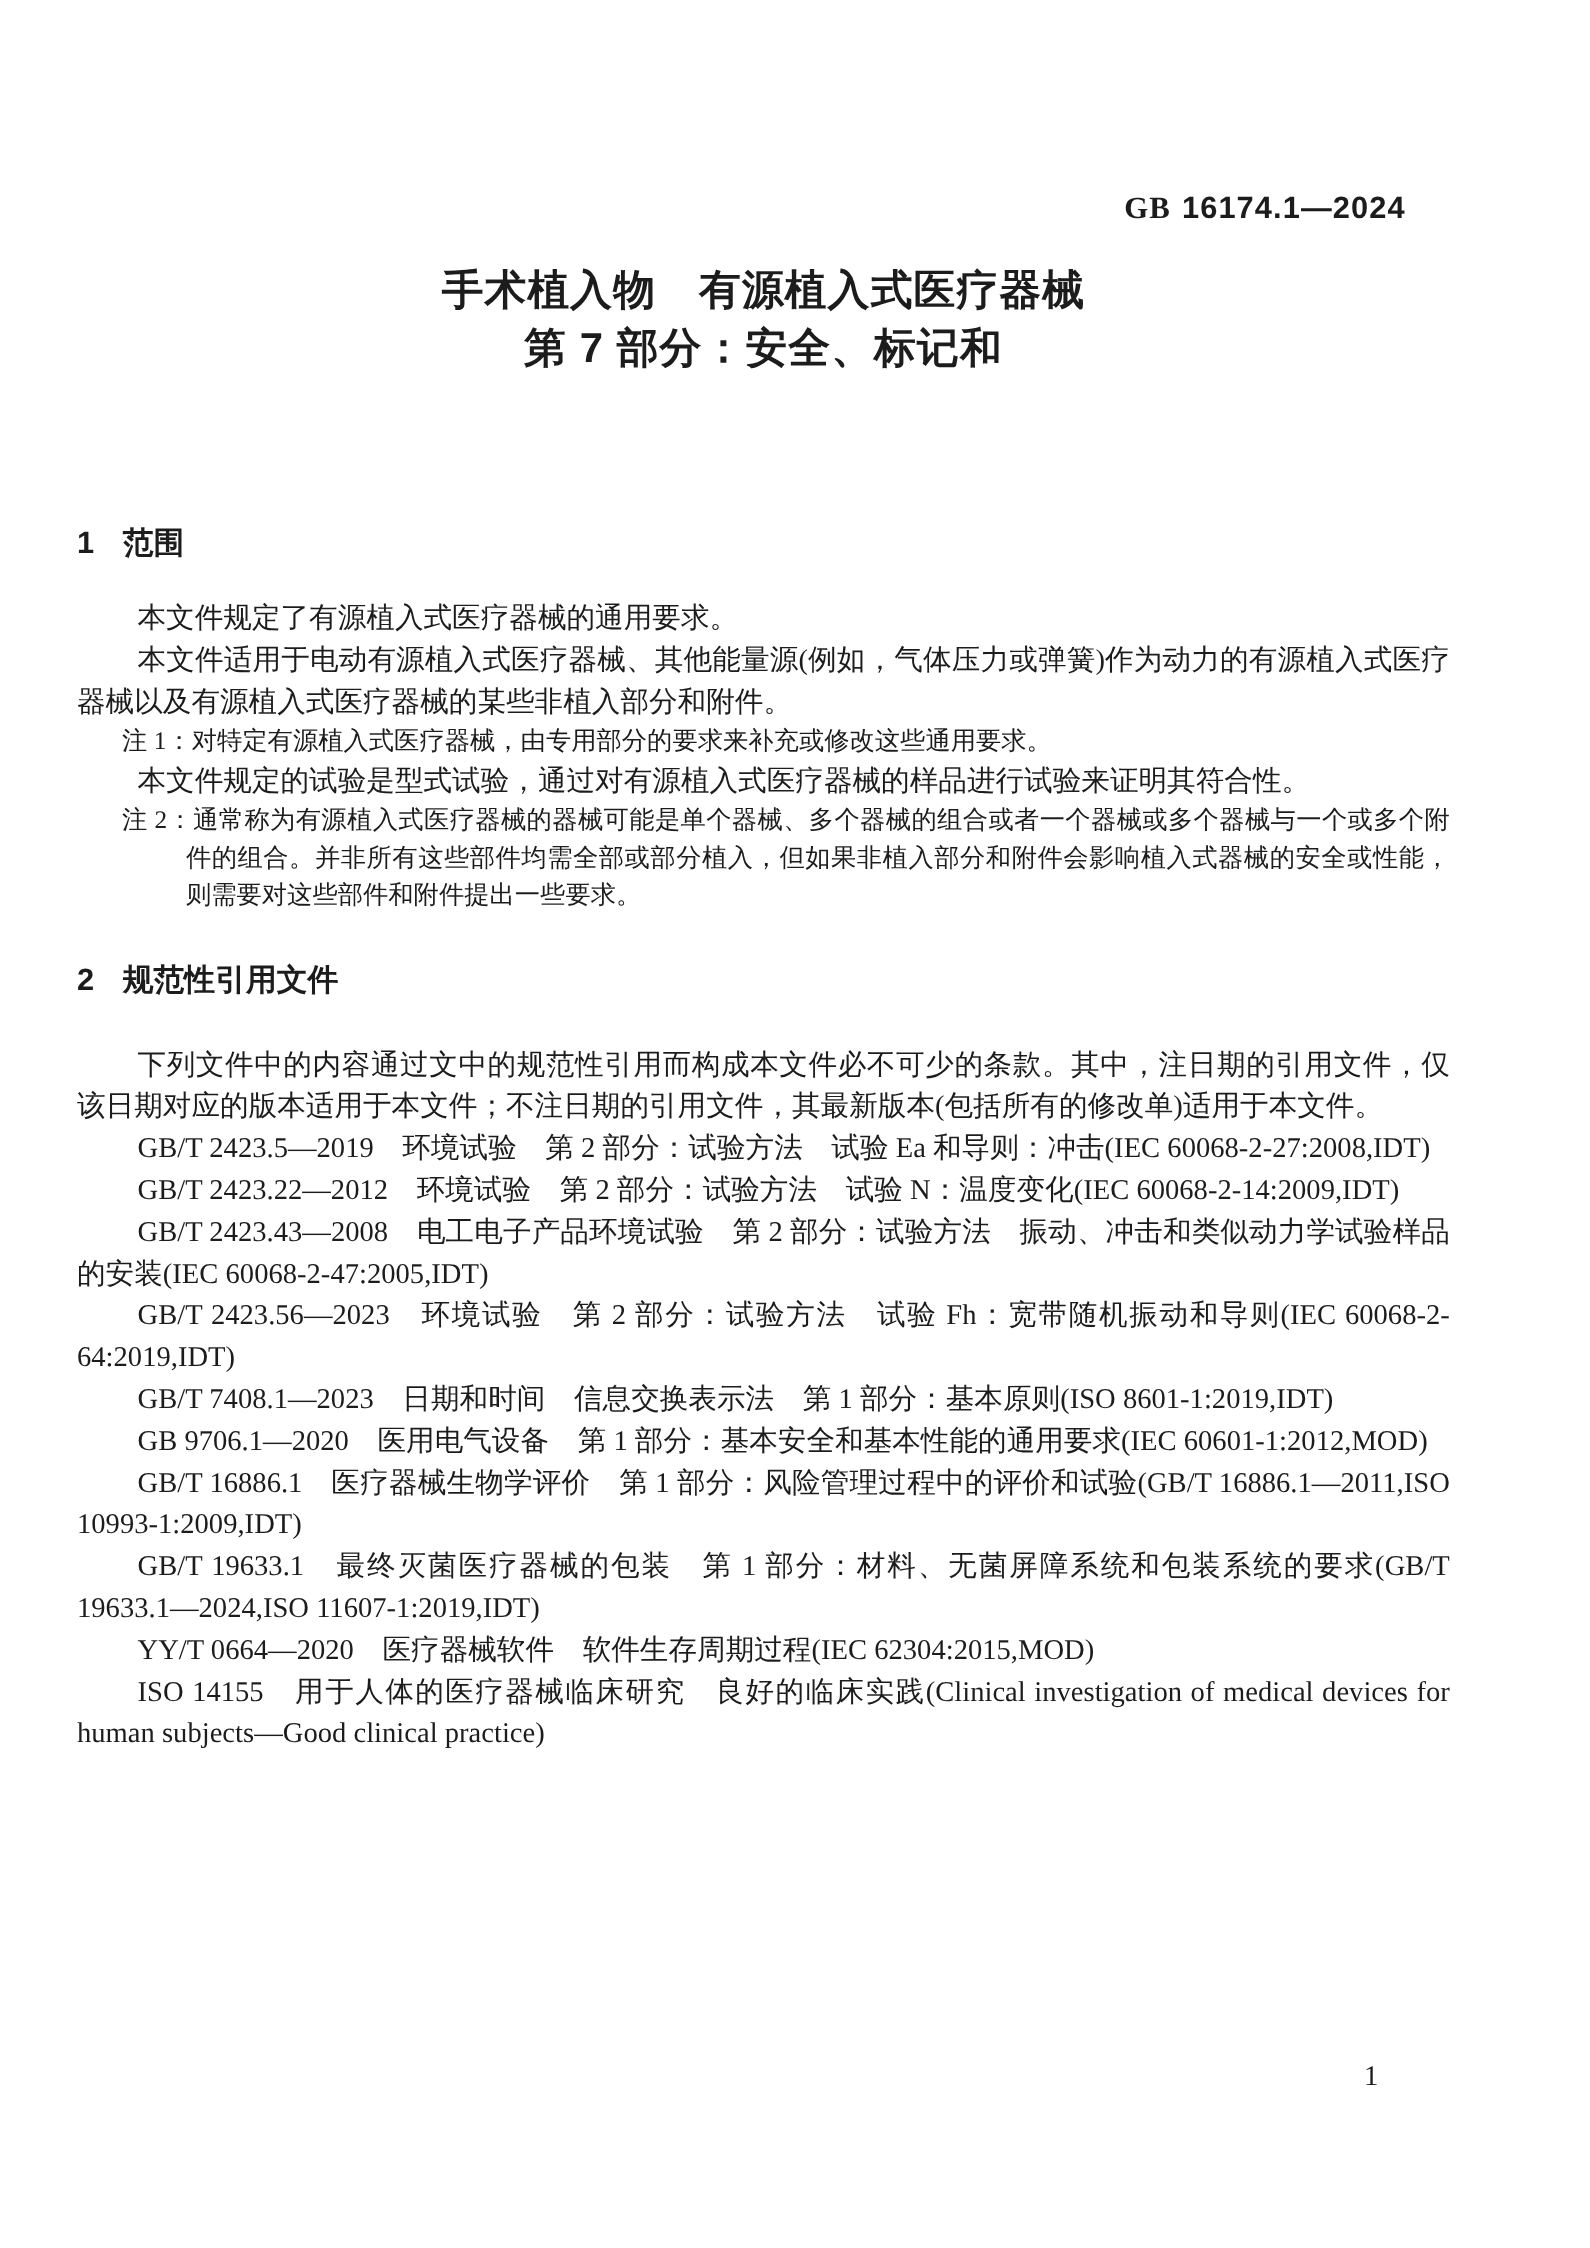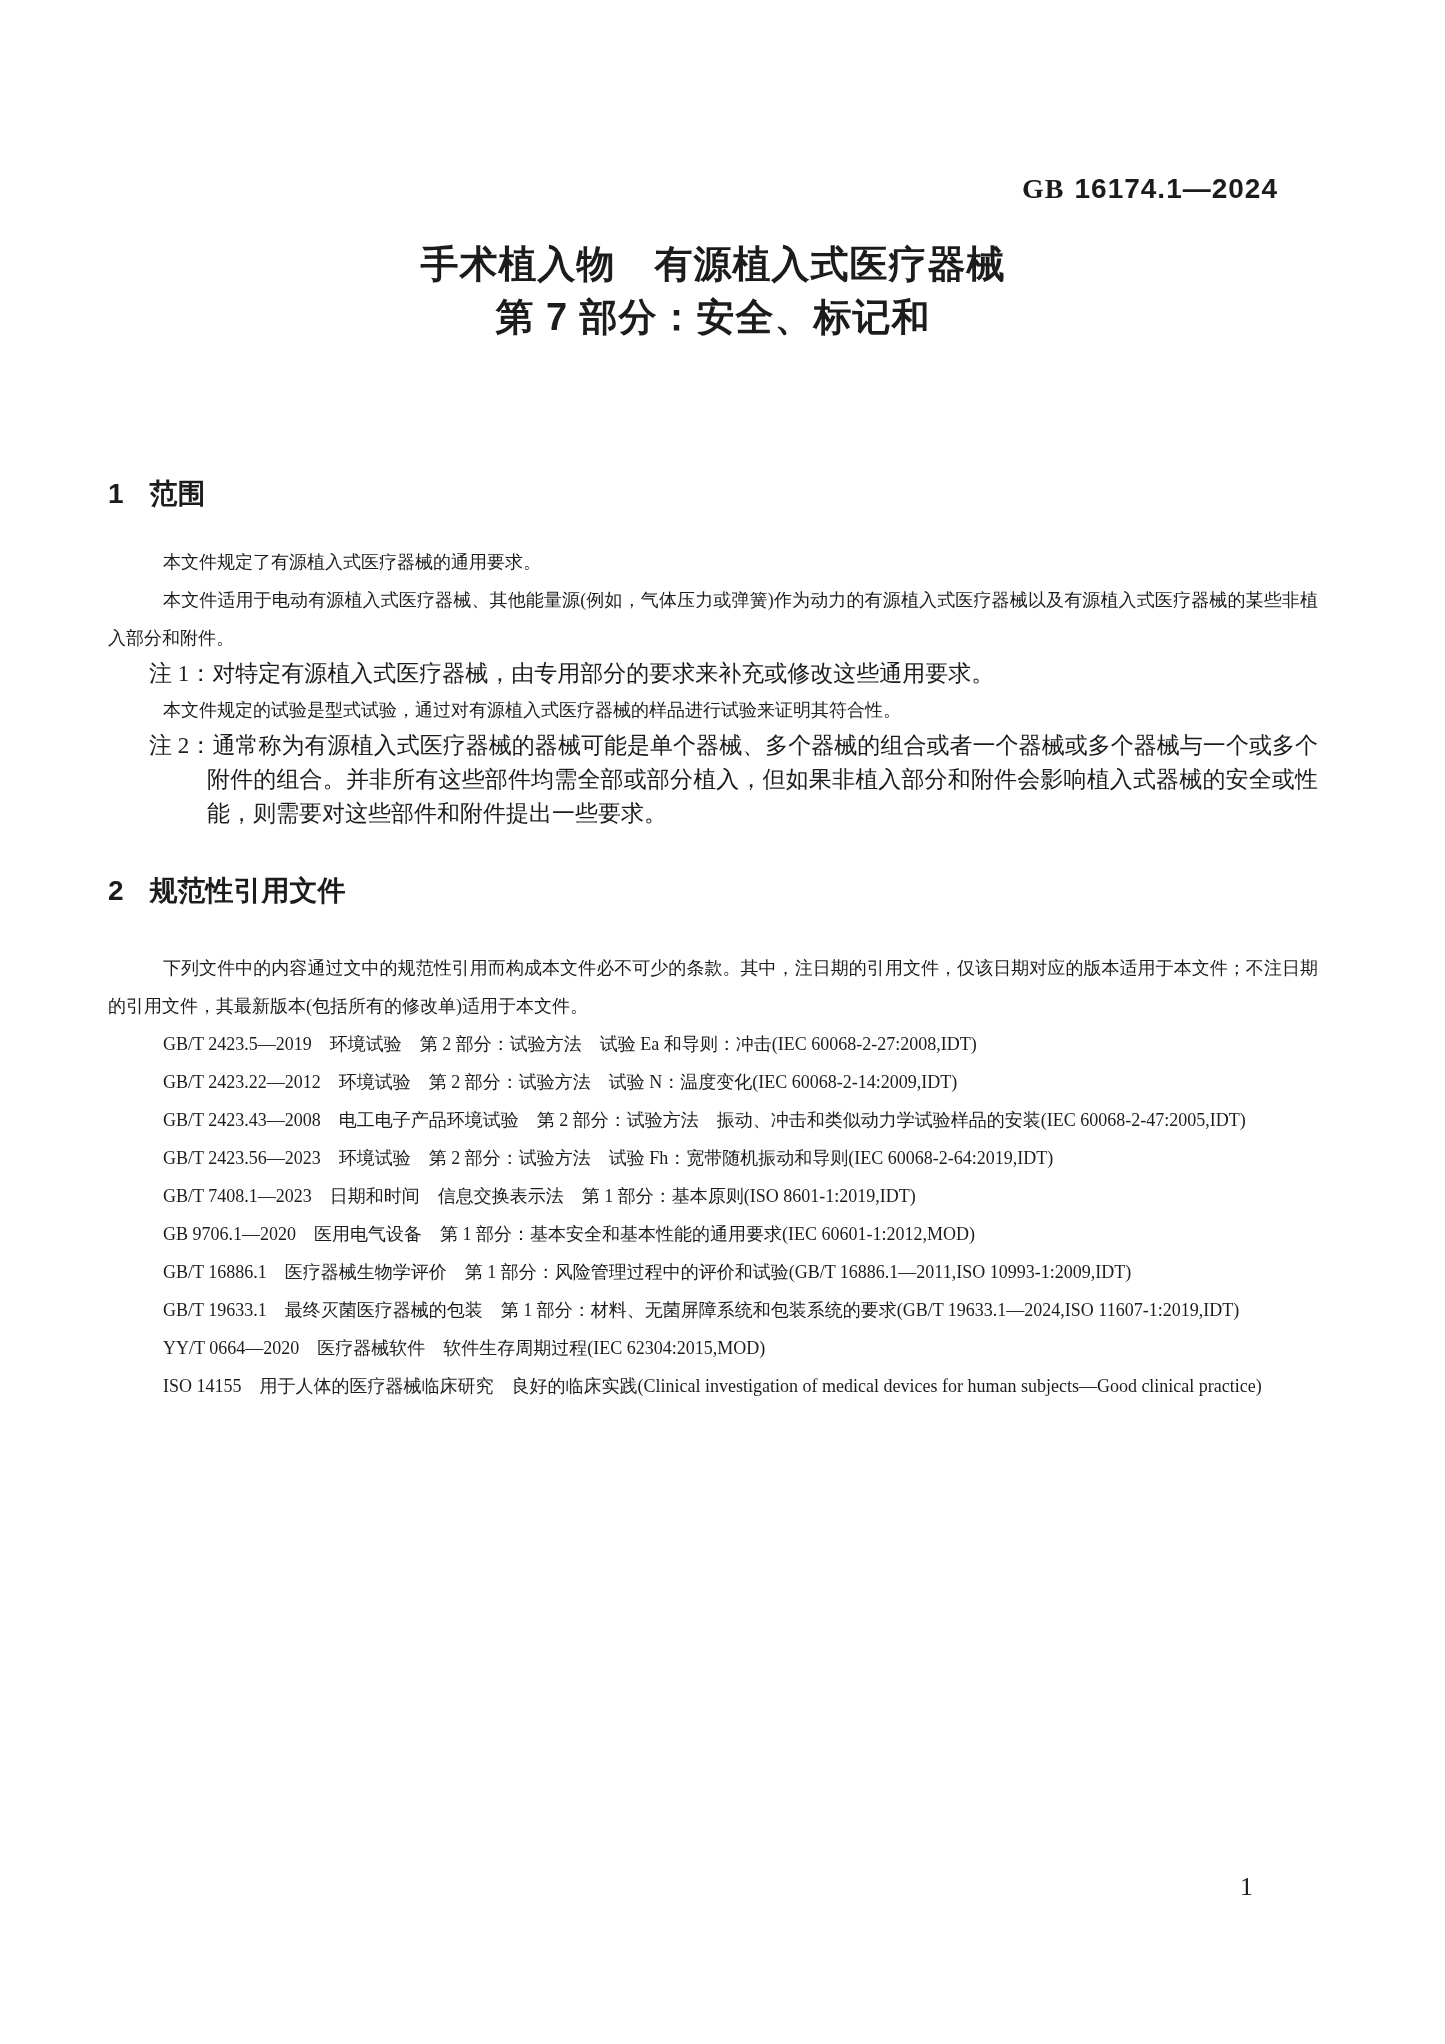--- a/index.html
+++ b/index.html
@@ -3,21 +3,21 @@
 <meta charset="utf-8">
 <style>
   html,body { margin:0; padding:0; background:#e8e8e8; }
   .page {
     position:relative;
     width:1445px; height:2044px;
     margin:0 auto;
     background:#ffffff;
     color:#1c1c1c;
     box-sizing:border-box;
-    padding:0 127px 0 108px;
+    padding:0 127px 0 70px;
     overflow:hidden;
     font-family:"Liberation Serif","DejaVu Serif",serif;
   }
   
   .header {
     margin-top:172px;
     line-height:34px; height:34px;
     text-align:right;
     padding-right:40px;
     font-size:28px;
@@ -44,21 +44,21 @@
     line-height:34px;
     margin:0;
   }
   .sec-heading .sec-num { display:inline-block; margin-right:26px; }
   #sec1-heading { margin-top:133px; }
   #sec2-heading { margin-top:43px; }
   
   .body-block { margin-top:32px; }
   .intro-block { margin-top:41px; }
   .body-para, .ref {
-    font-size:18px;
+    font-size:26px;
     line-height:38px;
     margin:0;
     text-align:justify;
     text-indent:55px;
   }
   .note {
     font-size:23px;
     line-height:34px;
     margin:0 0 0 41px;
     padding-left:58px;

